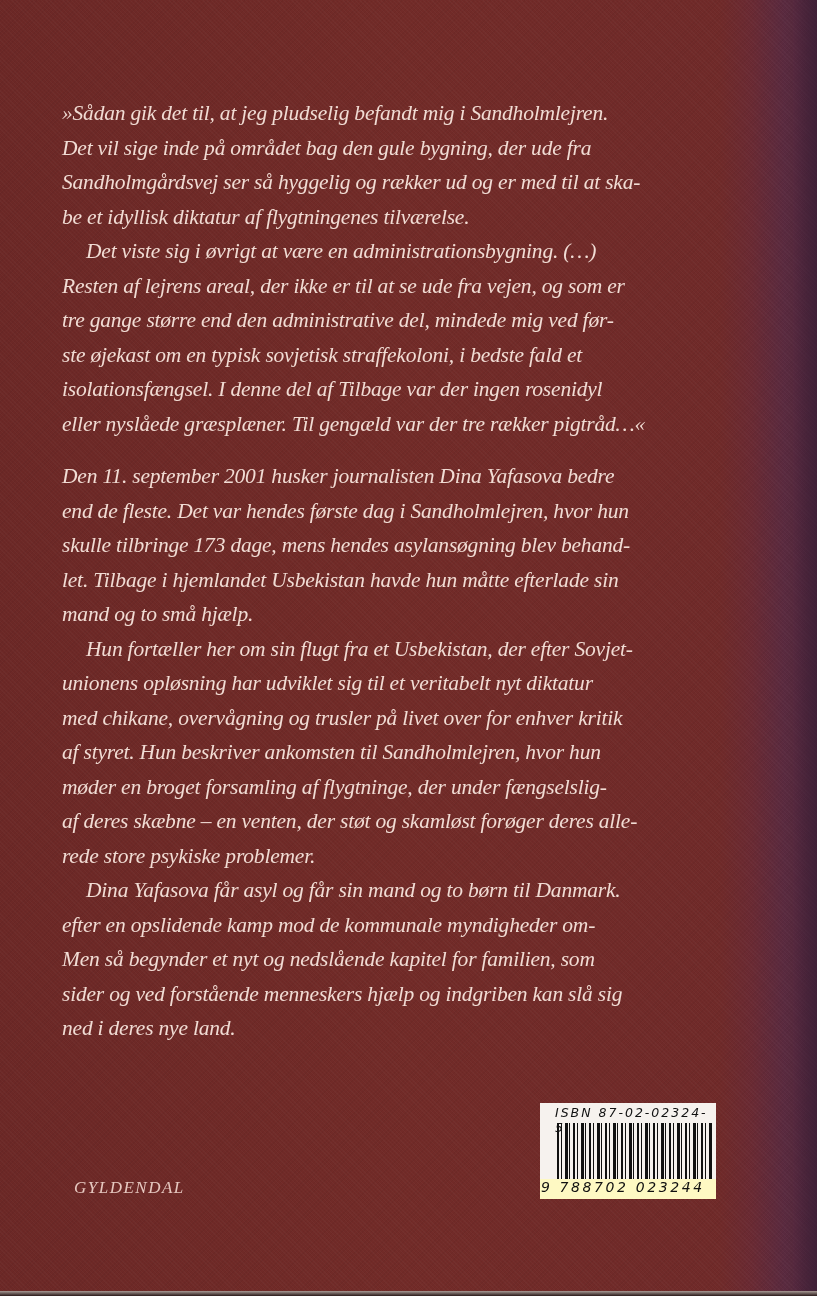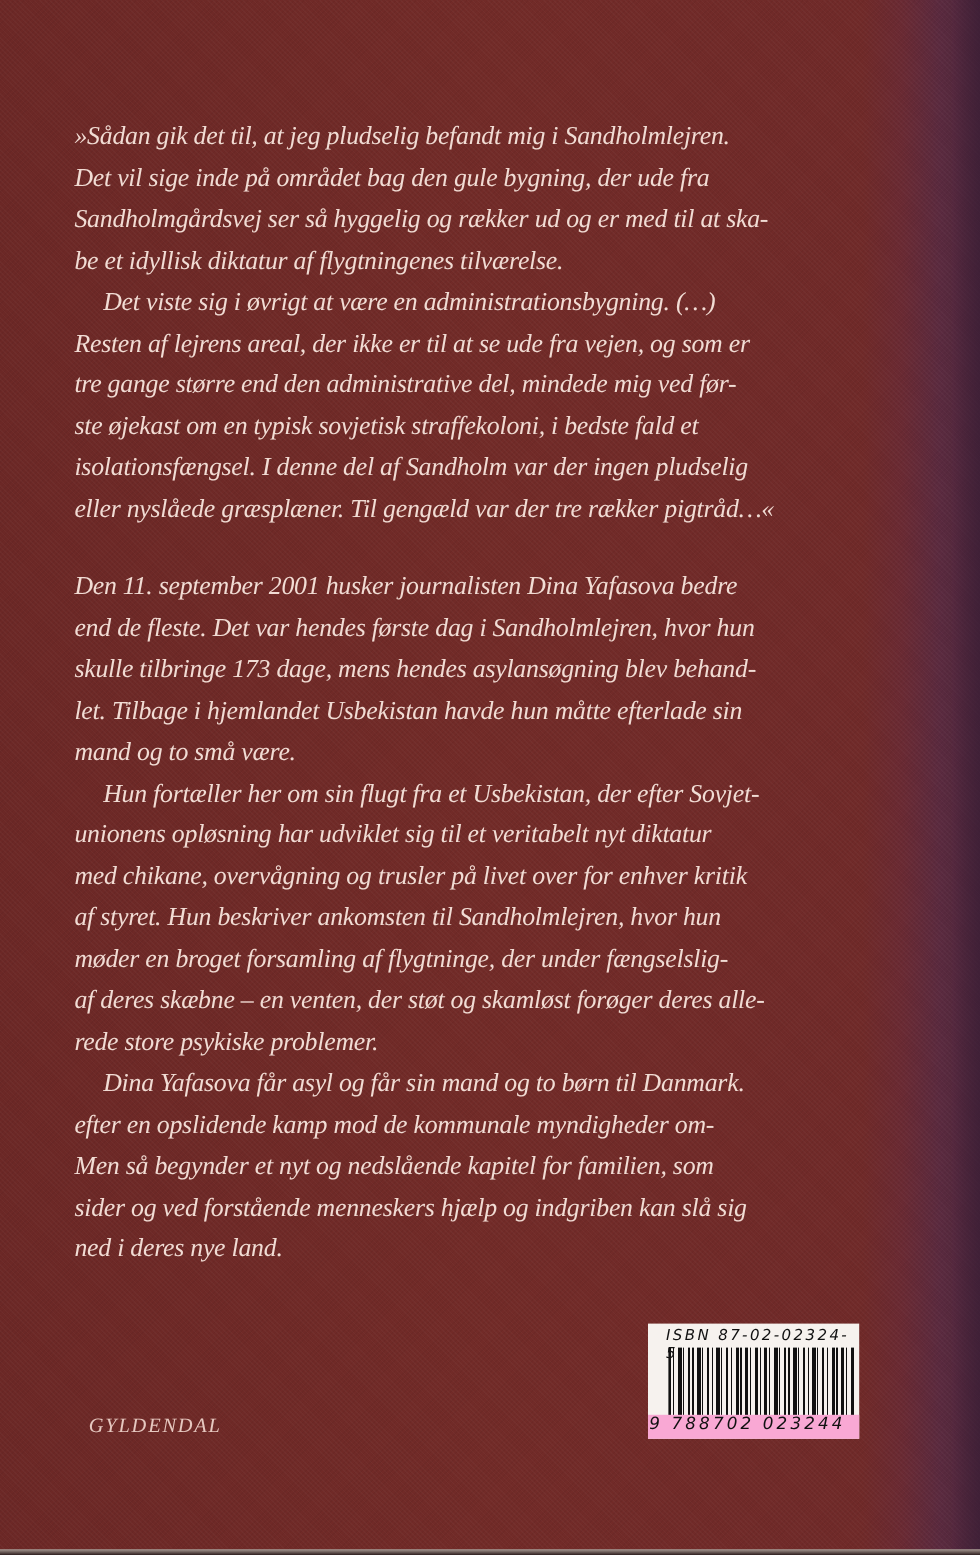--- a/index.html
+++ b/index.html
@@ -25,21 +25,21 @@
       position: absolute; left: 0; right: 0; bottom: 0; height: 5px;
       background: linear-gradient(180deg, #a89a94, #2a1a1a);
     }
     .text-block {
       position: absolute; left: 62px; top: 96px; width: 660px;
       color: #f1dcd4;
       font-size: 21.5px; line-height: 34.5px;
       letter-spacing: -0.2px;
     }
     .text-block p { margin: 0; }
-    .text-block p.gap { margin-top: 30px; }
+    .text-block p.gap { margin-top: 18px; }
     .line { display: block; white-space: nowrap; }
     .publisher {
       position: absolute; left: 74px; top: 1178px;
       color: #e6c8c0; font-size: 17px; letter-spacing: 1.5px;
     }
     .barcode-box {
       position: absolute; left: 540px; top: 1103px; width: 176px; height: 96px;
       background: #f6f2ee;
     }
     .isbn-text {
@@ -48,21 +48,21 @@
       letter-spacing: 2px; color: #111;
     }
     .bars {
       position: absolute; left: 17px; top: 20px; width: 155px; height: 72px;
       background: repeating-linear-gradient(90deg,
         #111 0 2px, transparent 2px 4px, #111 4px 5px, transparent 5px 8px,
         #111 8px 11px, transparent 11px 12px, #111 12px 13px, transparent 13px 16px);
     }
     .barcode-digits {
       position: absolute; left: 0; right: 0; top: 76px; height: 20px;
-      background: #f9a8d4;
+      background: #fef9c3;
       font-family: "DejaVu Sans", sans-serif; font-size: 14px;
       letter-spacing: 2.6px; color: #111; padding-left: 1px;
     }
   </style>
 </head>
 <body>
 
 <div class="cover">
   <div class="spine-edge"></div>
 
@@ -71,30 +71,30 @@
       <span class="line">»Sådan gik det til, at jeg pludselig befandt mig i Sandholmlejren.</span>
       <span class="line">Det vil sige inde på området bag den gule bygning, der ude fra</span>
       <span class="line">Sandholmgårdsvej ser så hyggelig og rækker ud og er med til at ska-</span>
       <span class="line">be et idyllisk diktatur af flygtningenes tilværelse.</span>
     </p>
     <p>
       <span class="line" style="padding-left:24px">Det viste sig i øvrigt at være en administrationsbygning. (…)</span>
       <span class="line">Resten af lejrens areal, der ikke er til at se ude fra vejen, og som er</span>
       <span class="line">tre gange større end den administrative del, mindede mig ved før-</span>
       <span class="line">ste øjekast om en typisk sovjetisk straffekoloni, i bedste fald et</span>
-      <span class="line">isolationsfængsel. I denne del af Sandholm var der ingen pludselig</span>
+      <span class="line">isolationsfængsel. I denne del af Tilbage var der ingen rosenidyl</span>
       <span class="line">eller nyslåede græsplæner. Til gengæld var der tre rækker pigtråd…«</span>
     </p>
 
     <p class="gap">
       <span class="line">Den 11. september 2001 husker journalisten Dina Yafasova bedre</span>
       <span class="line">end de fleste. Det var hendes første dag i Sandholmlejren, hvor hun</span>
       <span class="line">skulle tilbringe 173 dage, mens hendes asylansøgning blev behand-</span>
       <span class="line">let. Tilbage i hjemlandet Usbekistan havde hun måtte efterlade sin</span>
-      <span class="line">mand og to små være.</span>
+      <span class="line">mand og to små hjælp.</span>
     </p>
     <p>
       <span class="line" style="padding-left:24px">Hun fortæller her om sin flugt fra et Usbekistan, der efter Sovjet-</span>
       <span class="line">unionens opløsning har udviklet sig til et veritabelt nyt diktatur</span>
       <span class="line">med chikane, overvågning og trusler på livet over for enhver kritik</span>
       <span class="line">af styret. Hun beskriver ankomsten til Sandholmlejren, hvor hun</span>
       <span class="line">møder en broget forsamling af flygtninge, der under fængselslig-</span>
       <span class="line">af deres skæbne – en venten, der støt og skamløst forøger deres alle-</span>
       <span class="line">rede store psykiske problemer.</span>
     </p>

